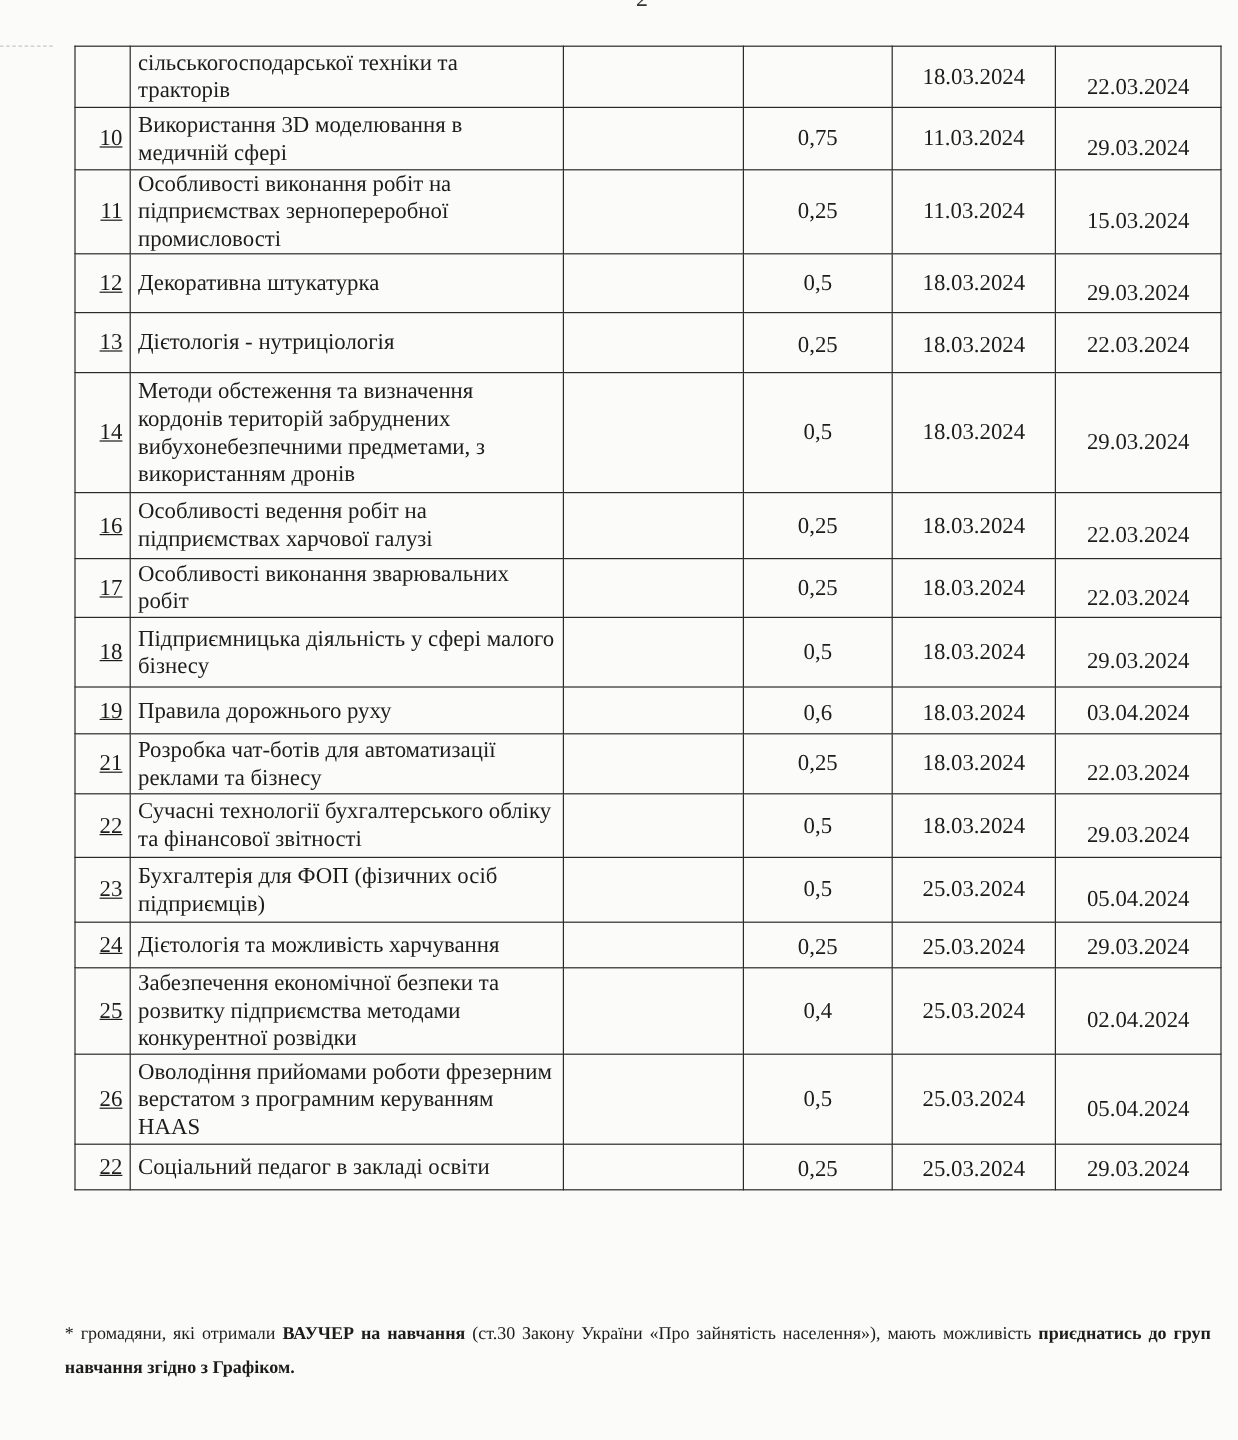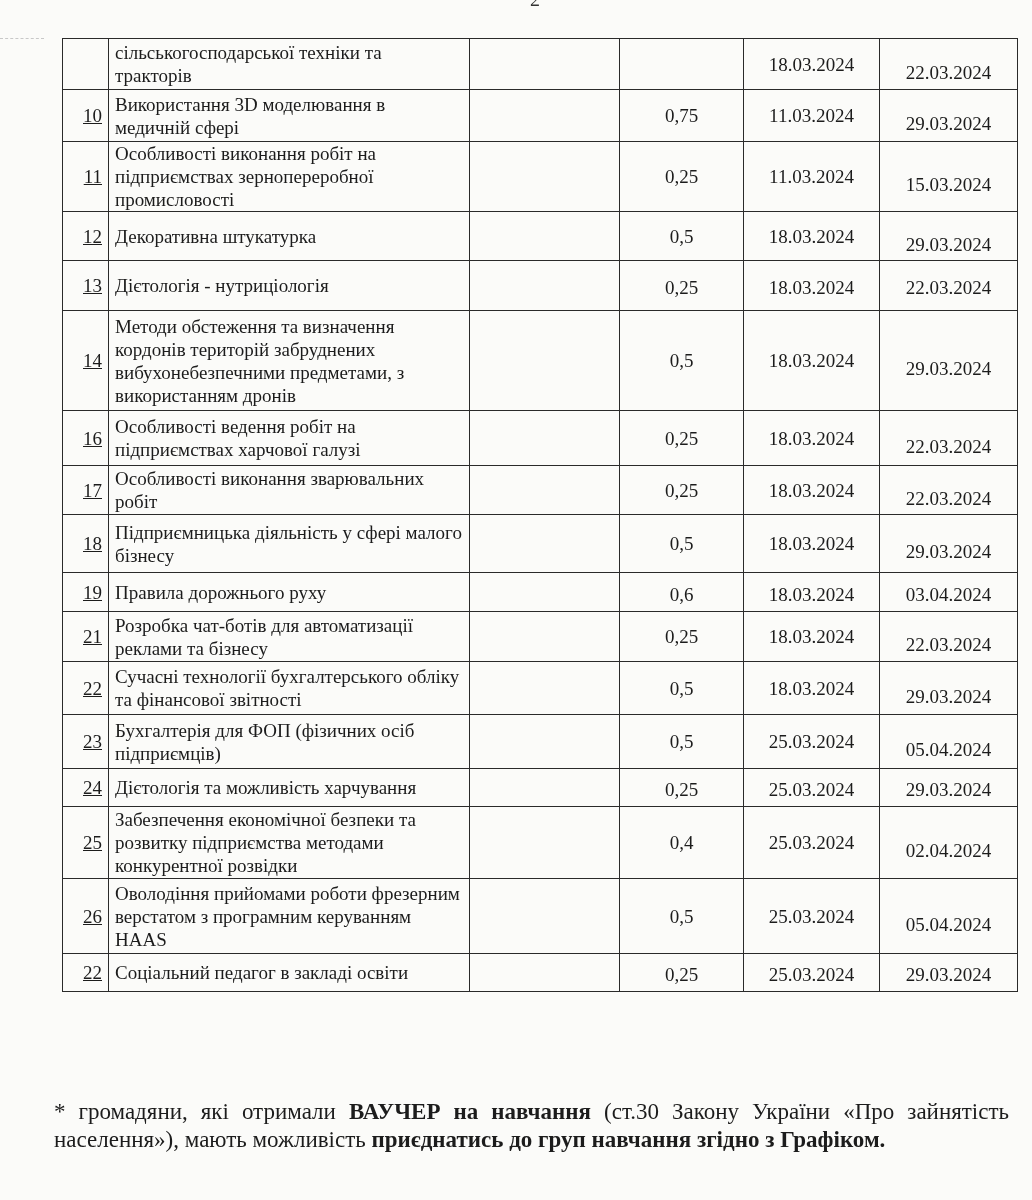--- a/index.html
+++ b/index.html
@@ -34,21 +34,21 @@
     }
     td.num { text-align: right; padding: 0 2px; text-decoration: underline; }
     td.name { text-align: left; padding-left: 8px; padding-top: 1px; padding-bottom: 1px; }
     td.empty { }
     td.hours { text-align: center; padding-top: 14px; }
     td.date { text-align: center; padding-top: 14px; }
     td.date.end { padding-top: 16px; }
     tr.single td.hours, tr.single td.date { padding-top: 4px; }
     .footnote {
       position: absolute; left: 54px; top: 1098px; width: 955px;
-      font-size: 23px; line-height: 28px;
+      font-size: 15px; line-height: 28px;
       text-align: justify;
     }
     .footnote b { font-weight: bold; }
   </style>
 </head>
 <body>
 
 <div class="page-number">2</div>
 <div class="scan-mark"></div>
 

